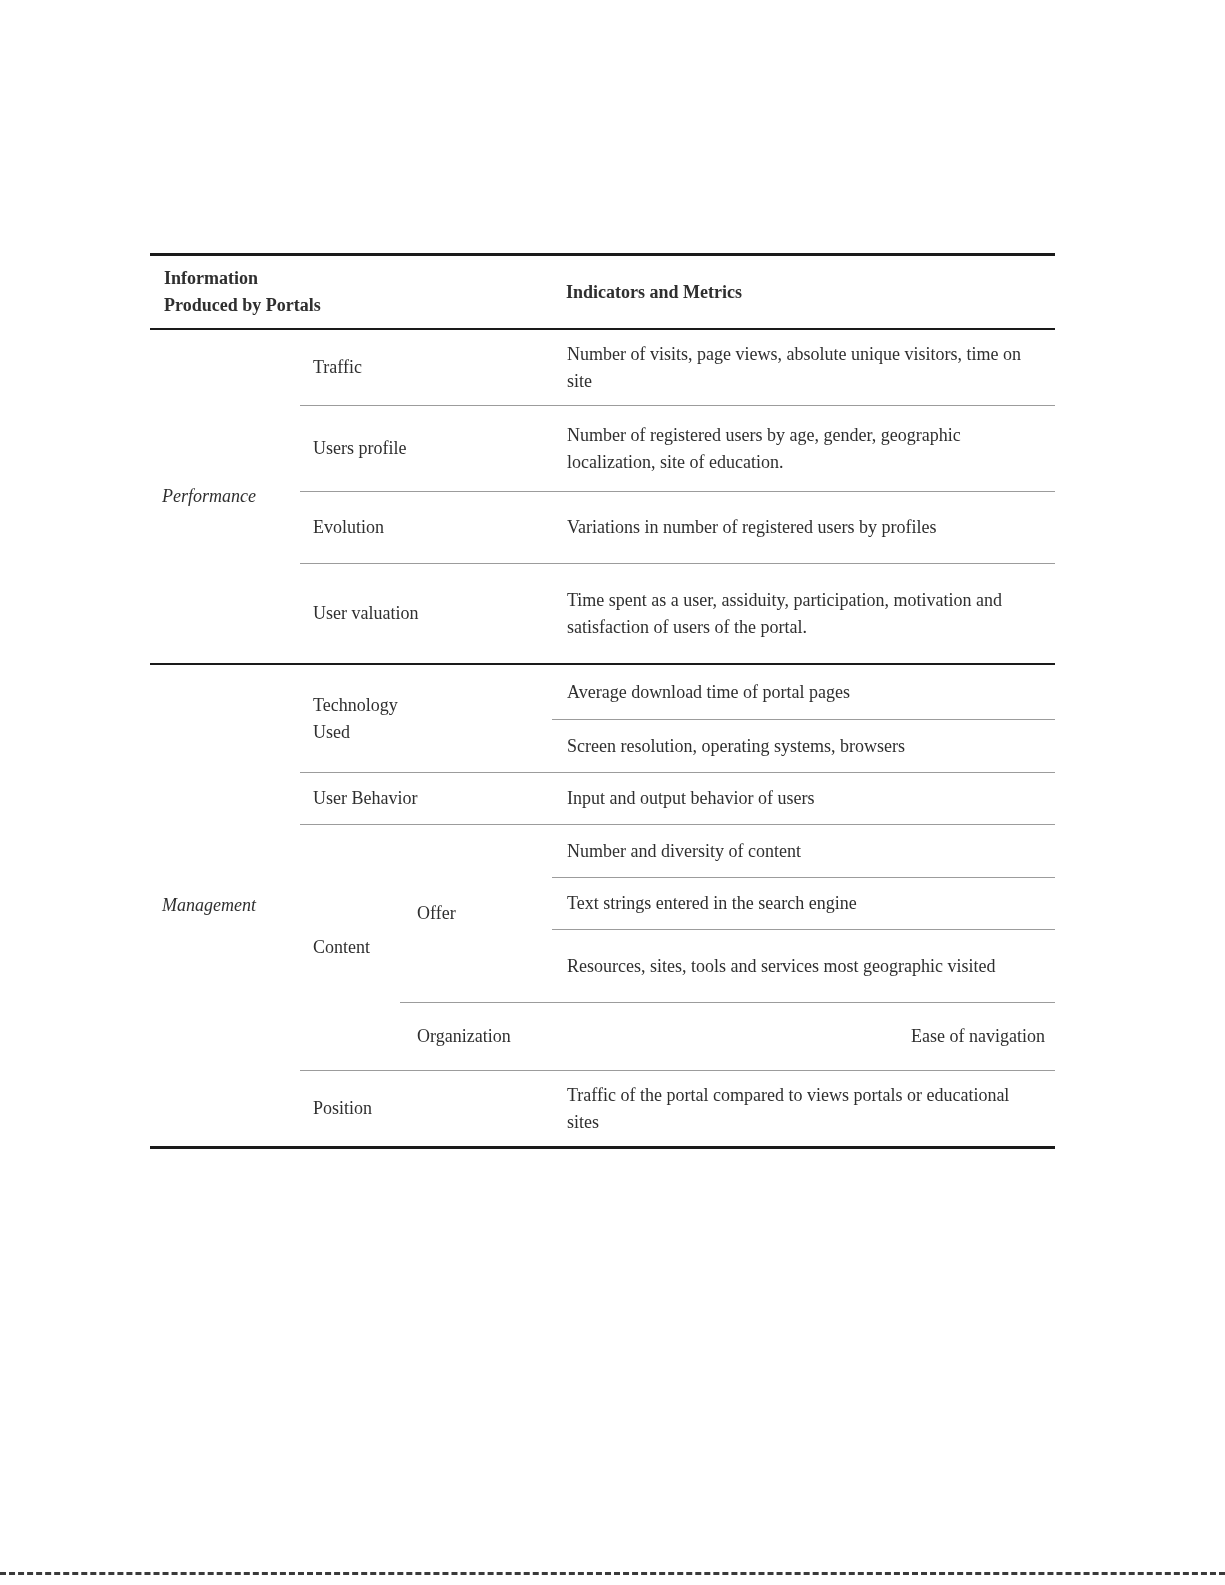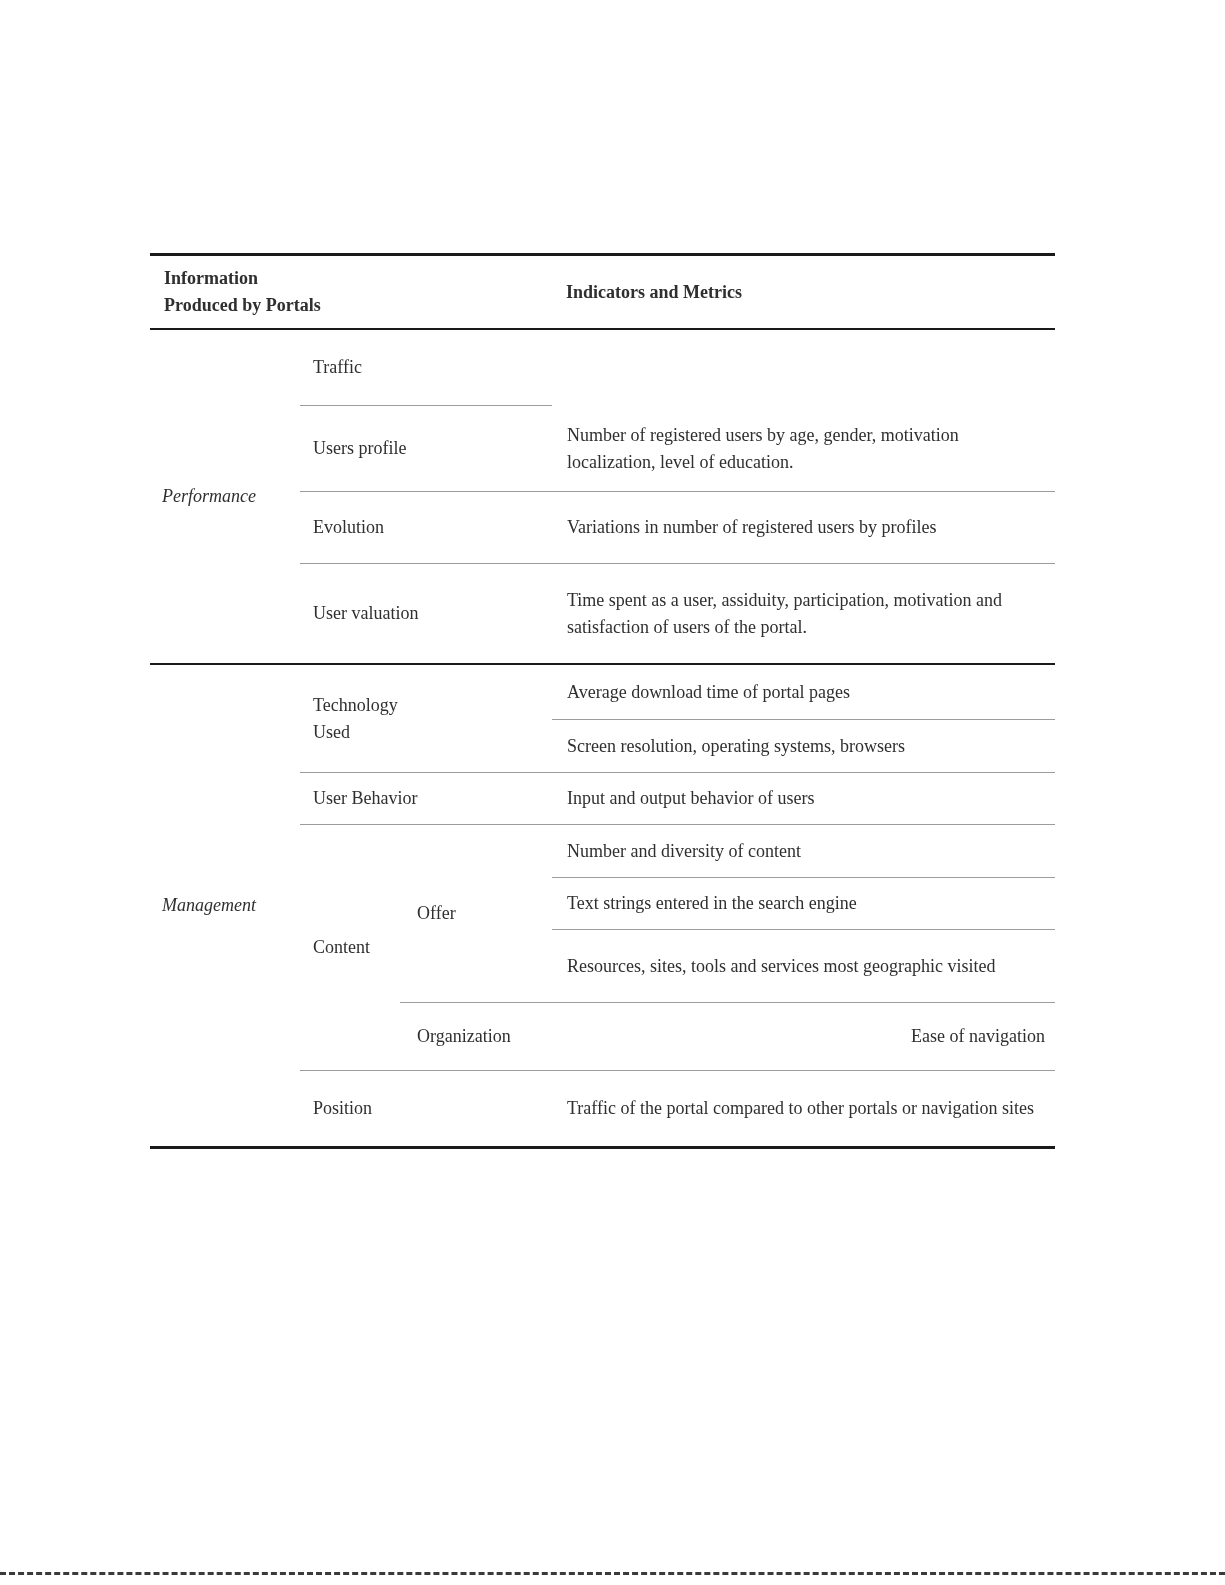--- a/index.html
+++ b/index.html
@@ -58,26 +58,29 @@
       <span>Indicators and Metrics</span>
     </div>
 
     <div class="cell cat black" style="grid-column:1; grid-row:2/6;">
       <span>Performance</span>
     </div>
 
     <div class="cell sub gray" style="grid-column:2/4; grid-row:2;">
       <span>Traffic</span>
     </div>
+    <div class="cell metric gray" style="grid-column:4; grid-row:2;">
+      <span>Number of visits, page views, absolute unique visitors, time on site</span>
+    </div>
 
     <div class="cell sub gray" style="grid-column:2/4; grid-row:3;">
       <span>Users profile</span>
     </div>
     <div class="cell metric gray" style="grid-column:4; grid-row:3;">
-      <span>Number of registered users by age, gender, motivation localization, level of education.</span>
+      <span>Number of registered users by age, gender, geographic localization, site of education.</span>
     </div>
 
     <div class="cell sub gray" style="grid-column:2/4; grid-row:4;">
       <span>Evolution</span>
     </div>
     <div class="cell metric gray" style="grid-column:4; grid-row:4;">
       <span>Variations in number of registered users by profiles</span>
     </div>
 
     <div class="cell sub black" style="grid-column:2/4; grid-row:5;">
@@ -129,20 +132,20 @@
       <span>Organization</span>
     </div>
     <div class="cell metric gray" style="grid-column:4; grid-row:12;justify-content:flex-end;">
       <span>Ease of navigation</span>
     </div>
 
     <div class="cell sub" style="grid-column:2/4; grid-row:13;">
       <span>Position</span>
     </div>
     <div class="cell metric" style="grid-column:4; grid-row:13;">
-      <span>Traffic of the portal compared to other portals or navigation sites</span>
+      <span>Traffic of the portal compared to views portals or educational sites</span>
     </div>
 
   </div>
 
   <div class="dashline"></div>
 
 </div>
 
 </body></html>

